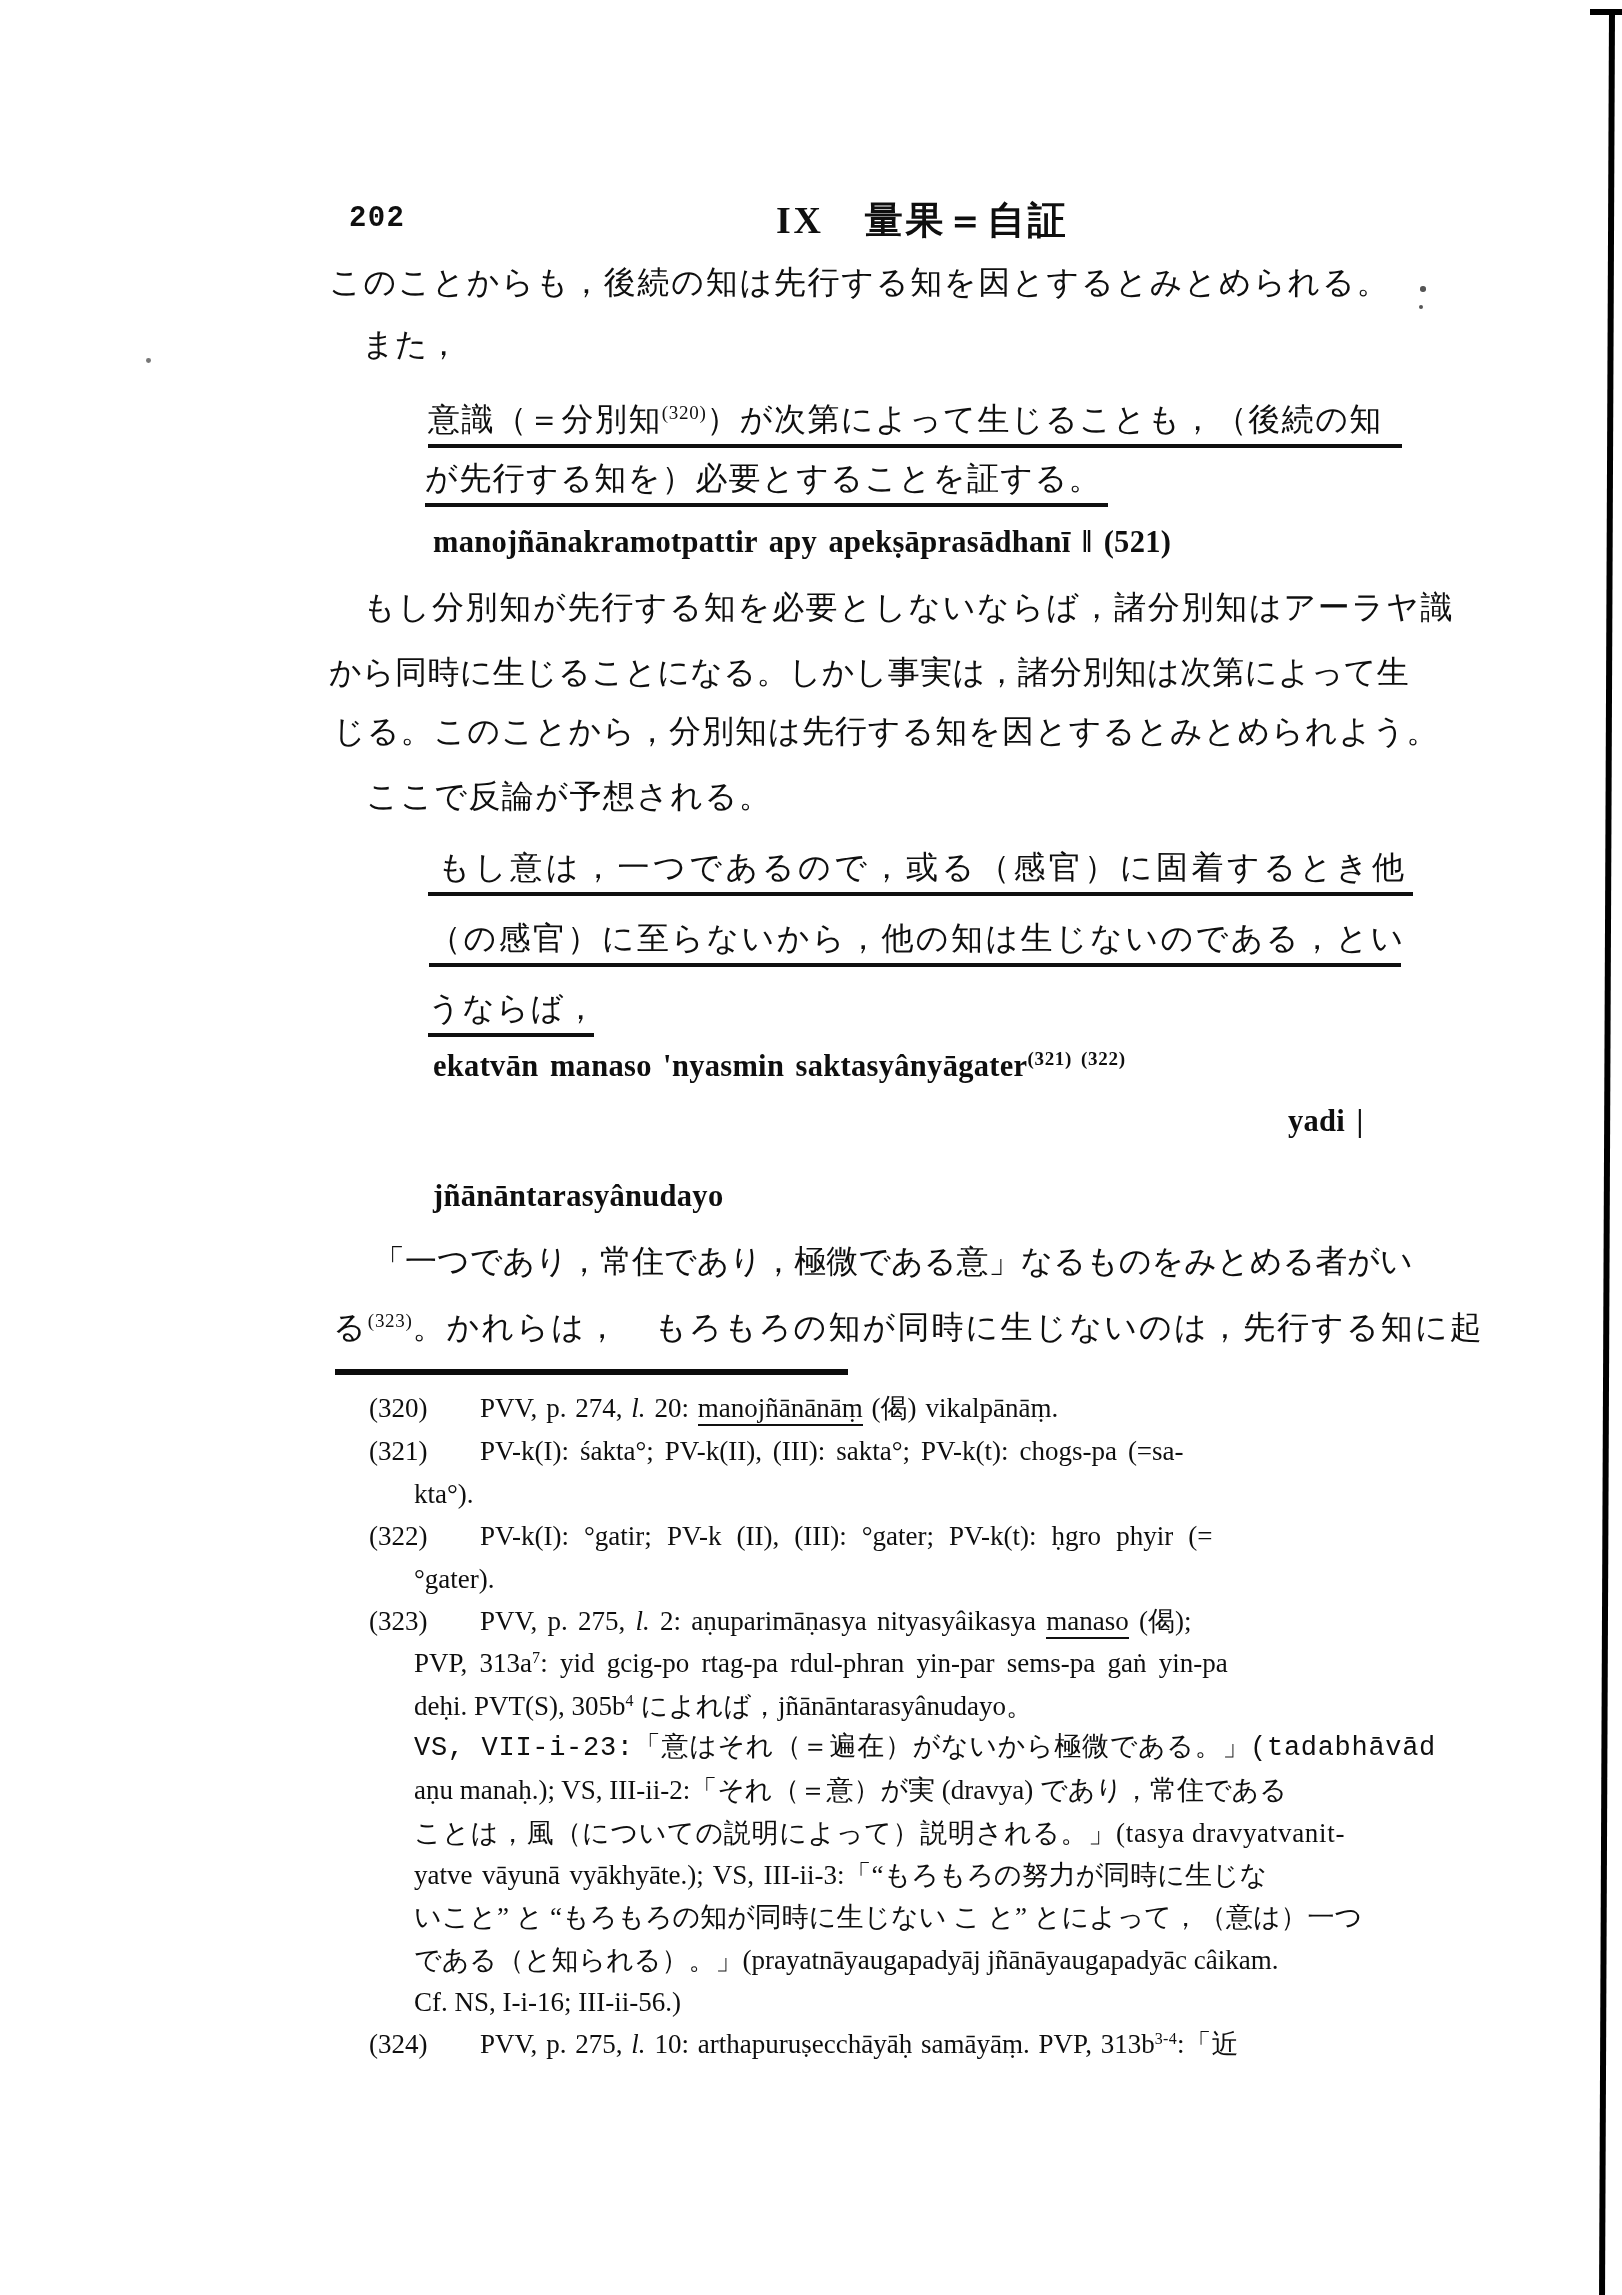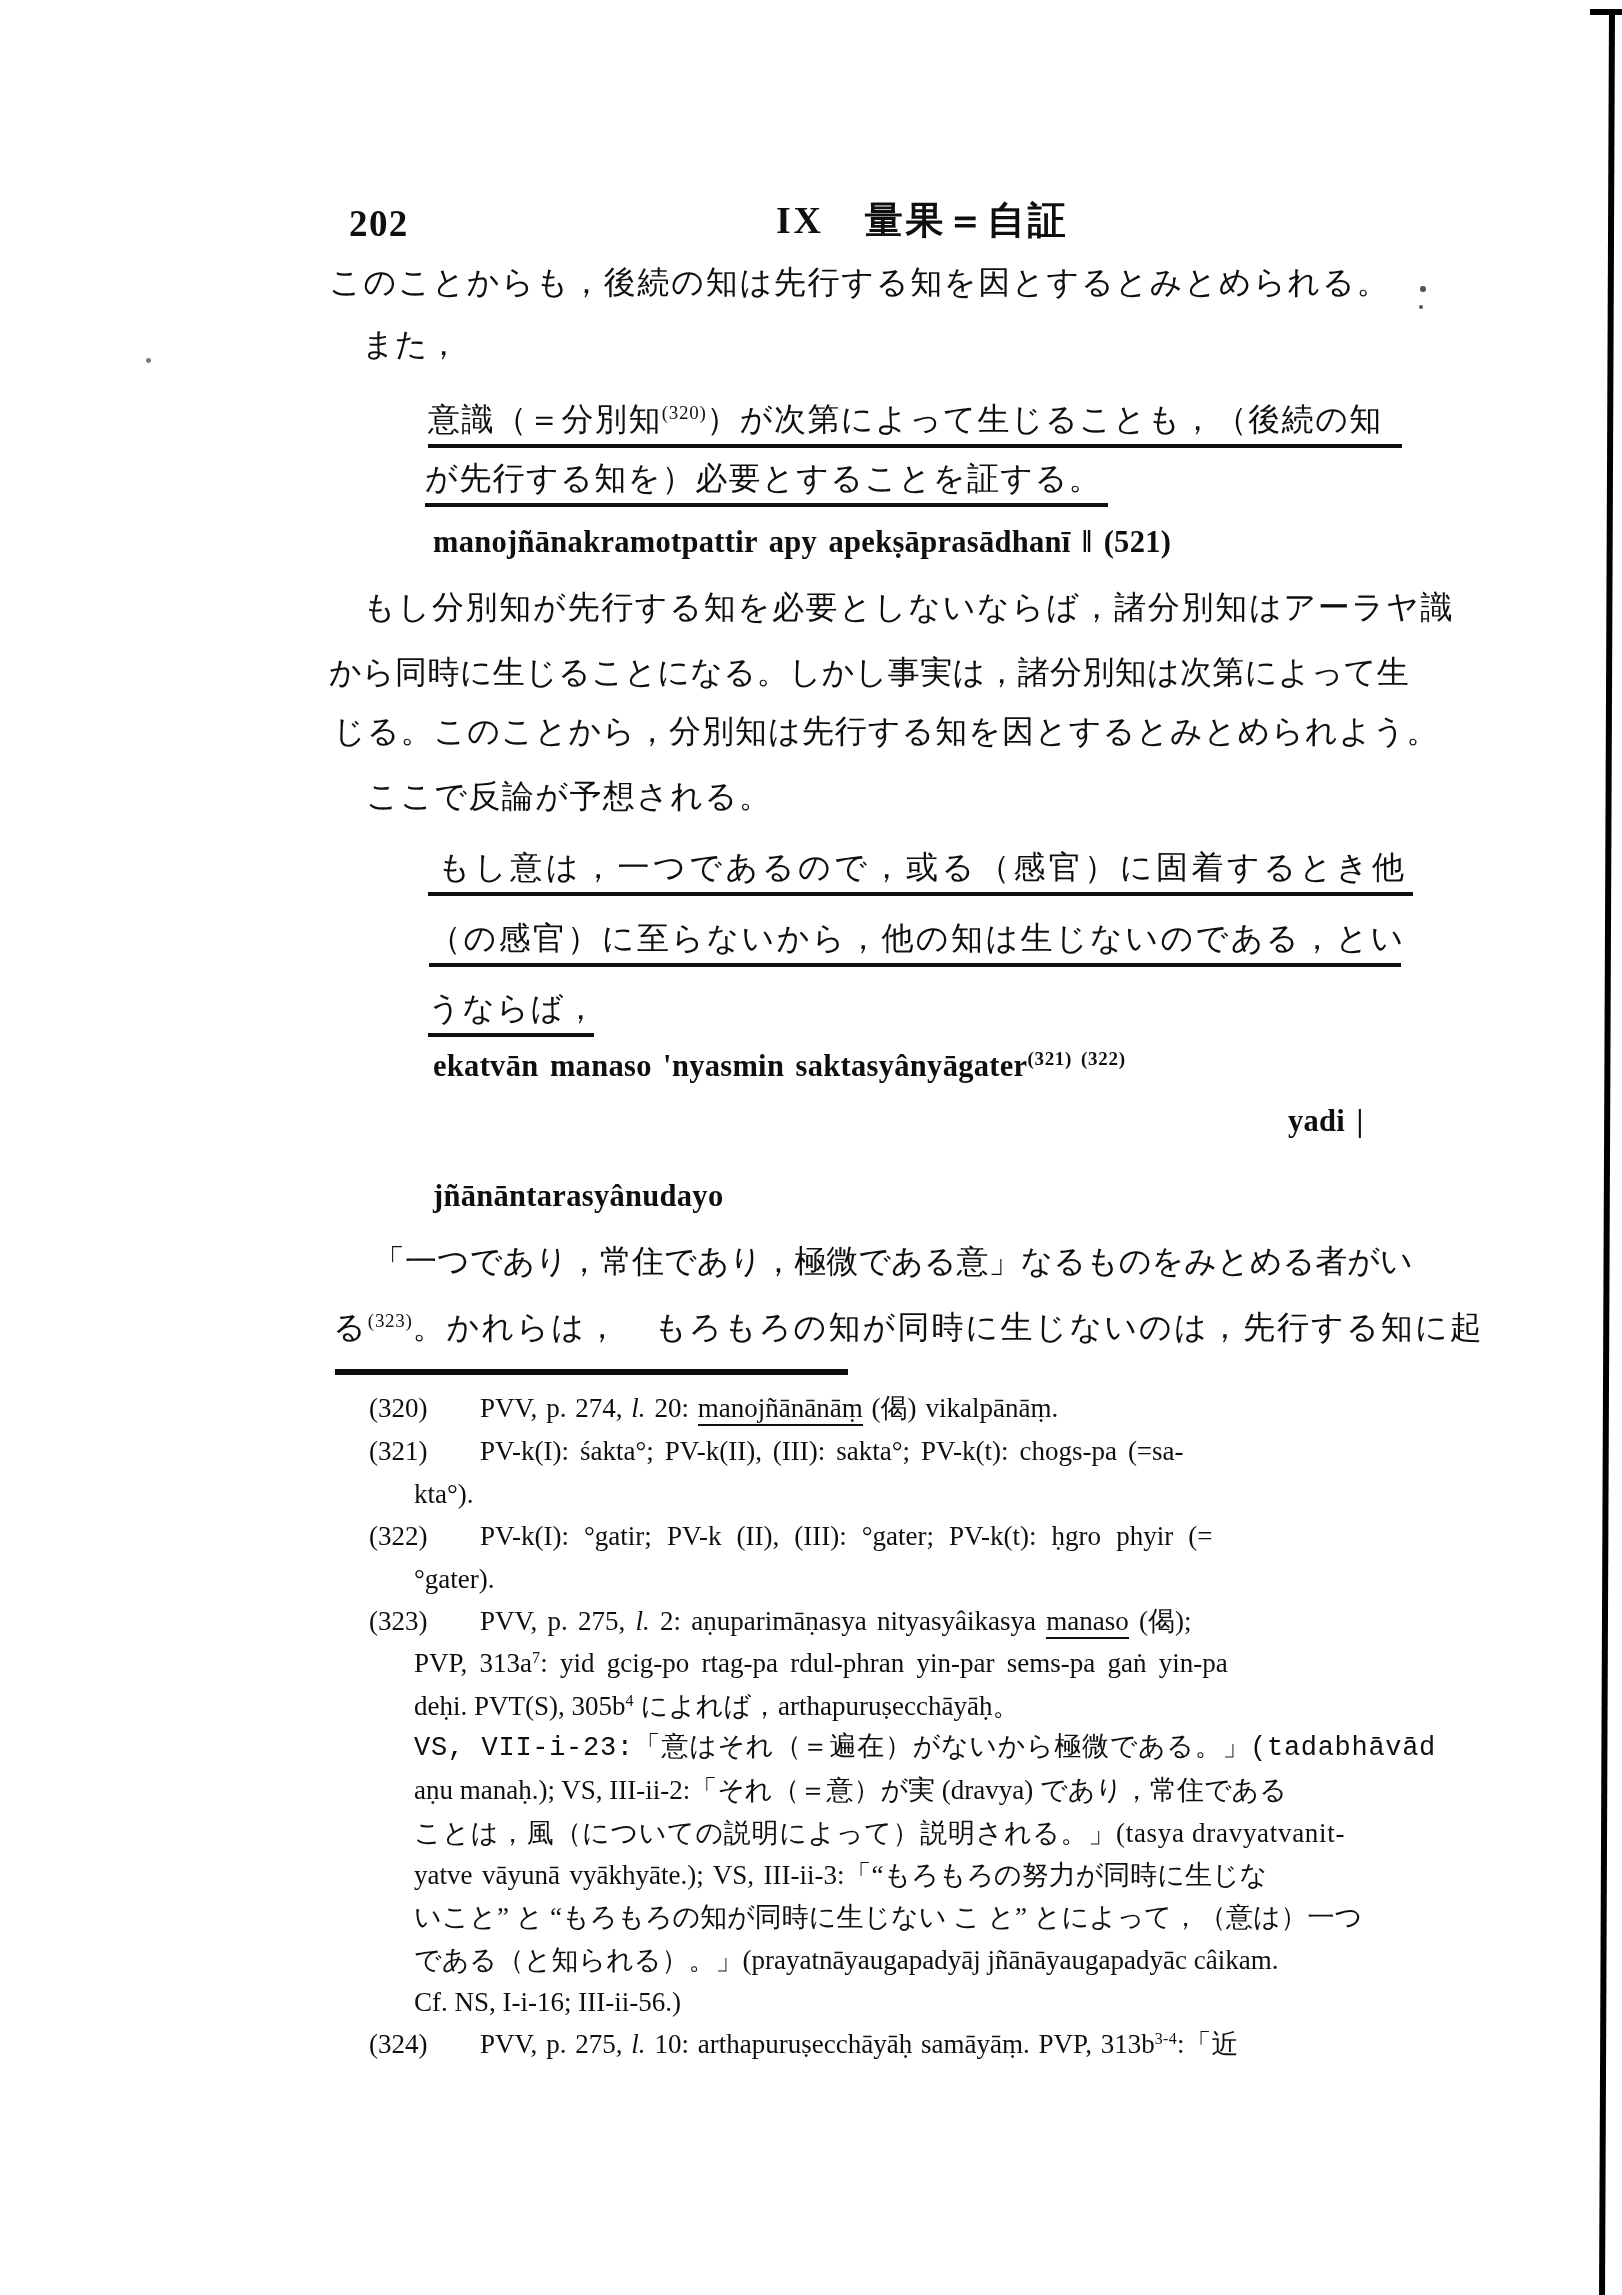--- a/index.html
+++ b/index.html
@@ -9,21 +9,21 @@
     background:#ffffff;
     overflow:hidden;
     font-family:"Liberation Serif","DejaVu Serif",serif;
     color:#0f0f0f;
   }
   .ln{position:absolute;white-space:nowrap;line-height:1.18;}
   .jp{font-size:32px;font-weight:500;}
   .sk{font-size:30.5px;font-weight:600;letter-spacing:0.3px;word-spacing:3.5px;}
   .fn{font-size:27px;font-weight:500;}
   .hd{font-size:38px;font-weight:600;}
-  .pgno{font-size:37px;font-weight:600;letter-spacing:1.4px;}
+  .pgno{font-size:29px;font-weight:600;letter-spacing:1.4px;font-family:Liberation Mono, monospace;}
   .ul{border-bottom:4.9px solid #101010;padding-bottom:4.9px;}
   .uw{border-bottom:2.8px solid #101010;padding-bottom:0.7px;}
   .sp{font-size:19px;position:relative;top:-11px;letter-spacing:0.7px;}
   .sf{font-size:16px;position:relative;top:-9px;letter-spacing:0.3px;}
   .it{font-style:italic;}
   .fnlabel{display:inline-block;min-width:72px;}
   .fntext{margin-left:39px;}
   .rule{position:absolute;background:#0c0c0c;}
   .speck{position:absolute;background:#555;border-radius:50%;}
   .edge{position:absolute;background:#000;}
@@ -82,21 +82,21 @@
   </div>
   <div class="ln fn" style="left:414px;top:1564px;">°gater).</div>
 
   <div class="ln fn" style="left:369px;top:1606px;word-spacing:3.5px;">
     <span class="fnlabel">(323)</span><span class="fntext"><span>PVV, p. 275, </span><span class="it">l.</span><span> 2: aṇuparimāṇasya nityasyâikasya </span><span class="uw">manaso</span><span> (偈);</span></span>
   </div>
   <div class="ln fn" style="left:414px;top:1648px;word-spacing:5.5px;">
     <span>PVP, 313a</span><span class="sf">7</span><span>: yid gcig-po rtag-pa rdul-phran yin-par sems-pa gaṅ yin-pa</span>
   </div>
   <div class="ln fn" style="left:414px;top:1691px;">
-    <span>deḥi. PVT(S), 305b</span><span class="sf">4</span><span> によれば，arthapuruṣecchāyāḥ。</span>
+    <span>deḥi. PVT(S), 305b</span><span class="sf">4</span><span> によれば，jñānāntarasyânudayo。</span>
   </div>
   <div class="ln fn" style="left:414px;top:1733px;letter-spacing:0.7px;font-family:Liberation Mono, monospace;">VS, VII-i-23:「意はそれ（＝遍在）がないから極微である。」(tadabhāvād</div>
   <div class="ln fn" style="left:414px;top:1775px;">aṇu manaḥ.); VS, III-ii-2:「それ（＝意）が実 (dravya) であり，常住である</div>
   <div class="ln fn" style="left:414px;top:1818px;letter-spacing:0.7px;">ことは，風（についての説明によって）説明される。」(tasya dravyatvanit-</div>
   <div class="ln fn" style="left:414px;top:1860px;word-spacing:2.8px;">yatve vāyunā vyākhyāte.); VS, III-ii-3:「“もろもろの努力が同時に生じな</div>
   <div class="ln fn" style="left:414px;top:1902px;">いこと” と “もろもろの知が同時に生じない こ と” とによって，（意は）一つ</div>
   <div class="ln fn" style="left:414px;top:1945px;">である（と知られる）。」(prayatnāyaugapadyāj jñānāyaugapadyāc câikam.</div>
   <div class="ln fn" style="left:414px;top:1987px;">Cf. NS, I-i-16; III-ii-56.)</div>
 
   <div class="ln fn" style="left:369px;top:2029px;word-spacing:2.1px;">

